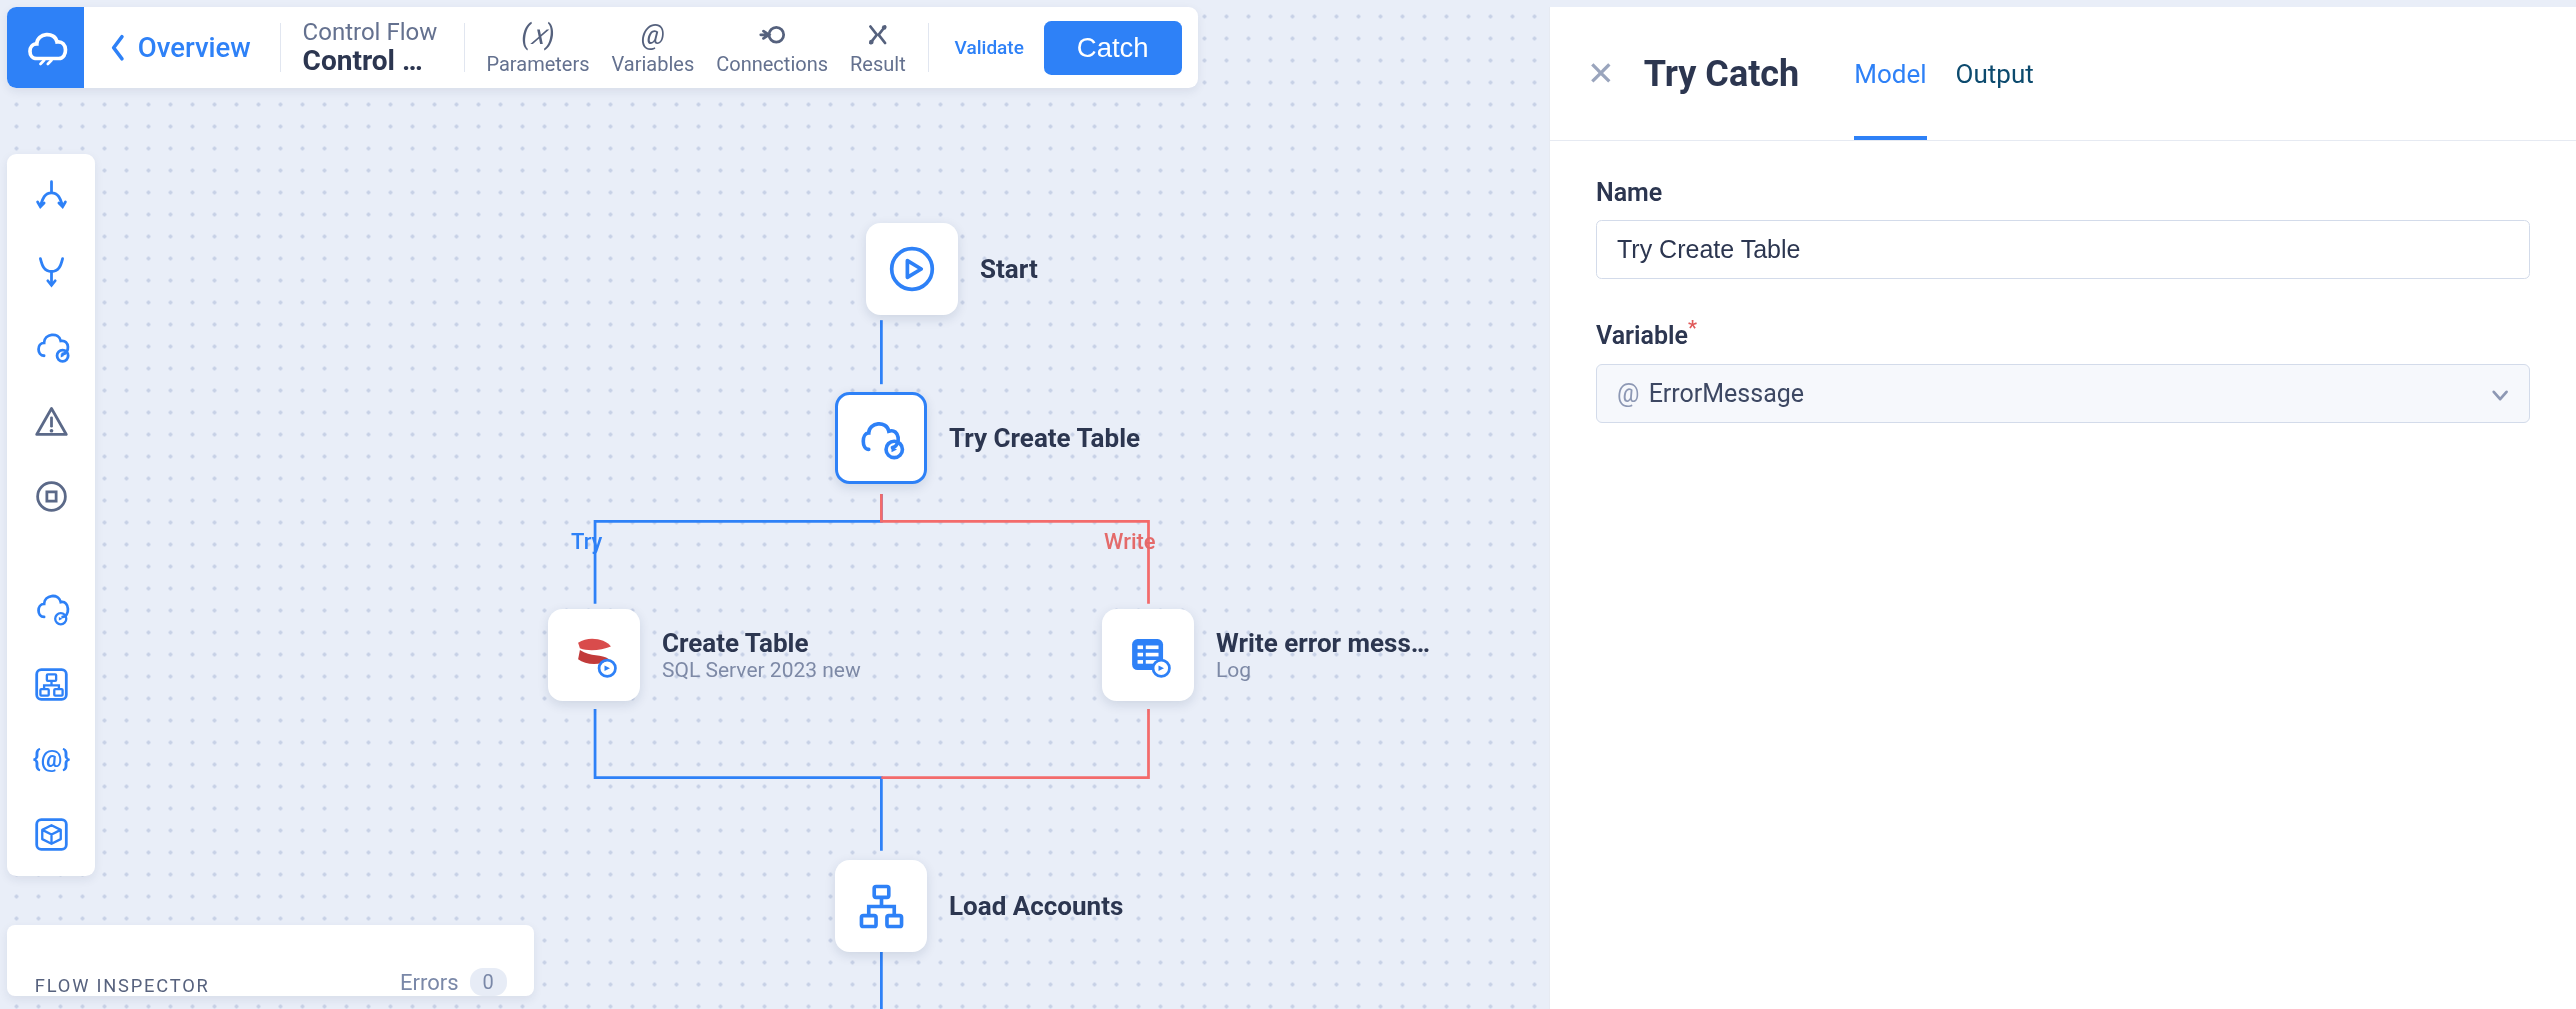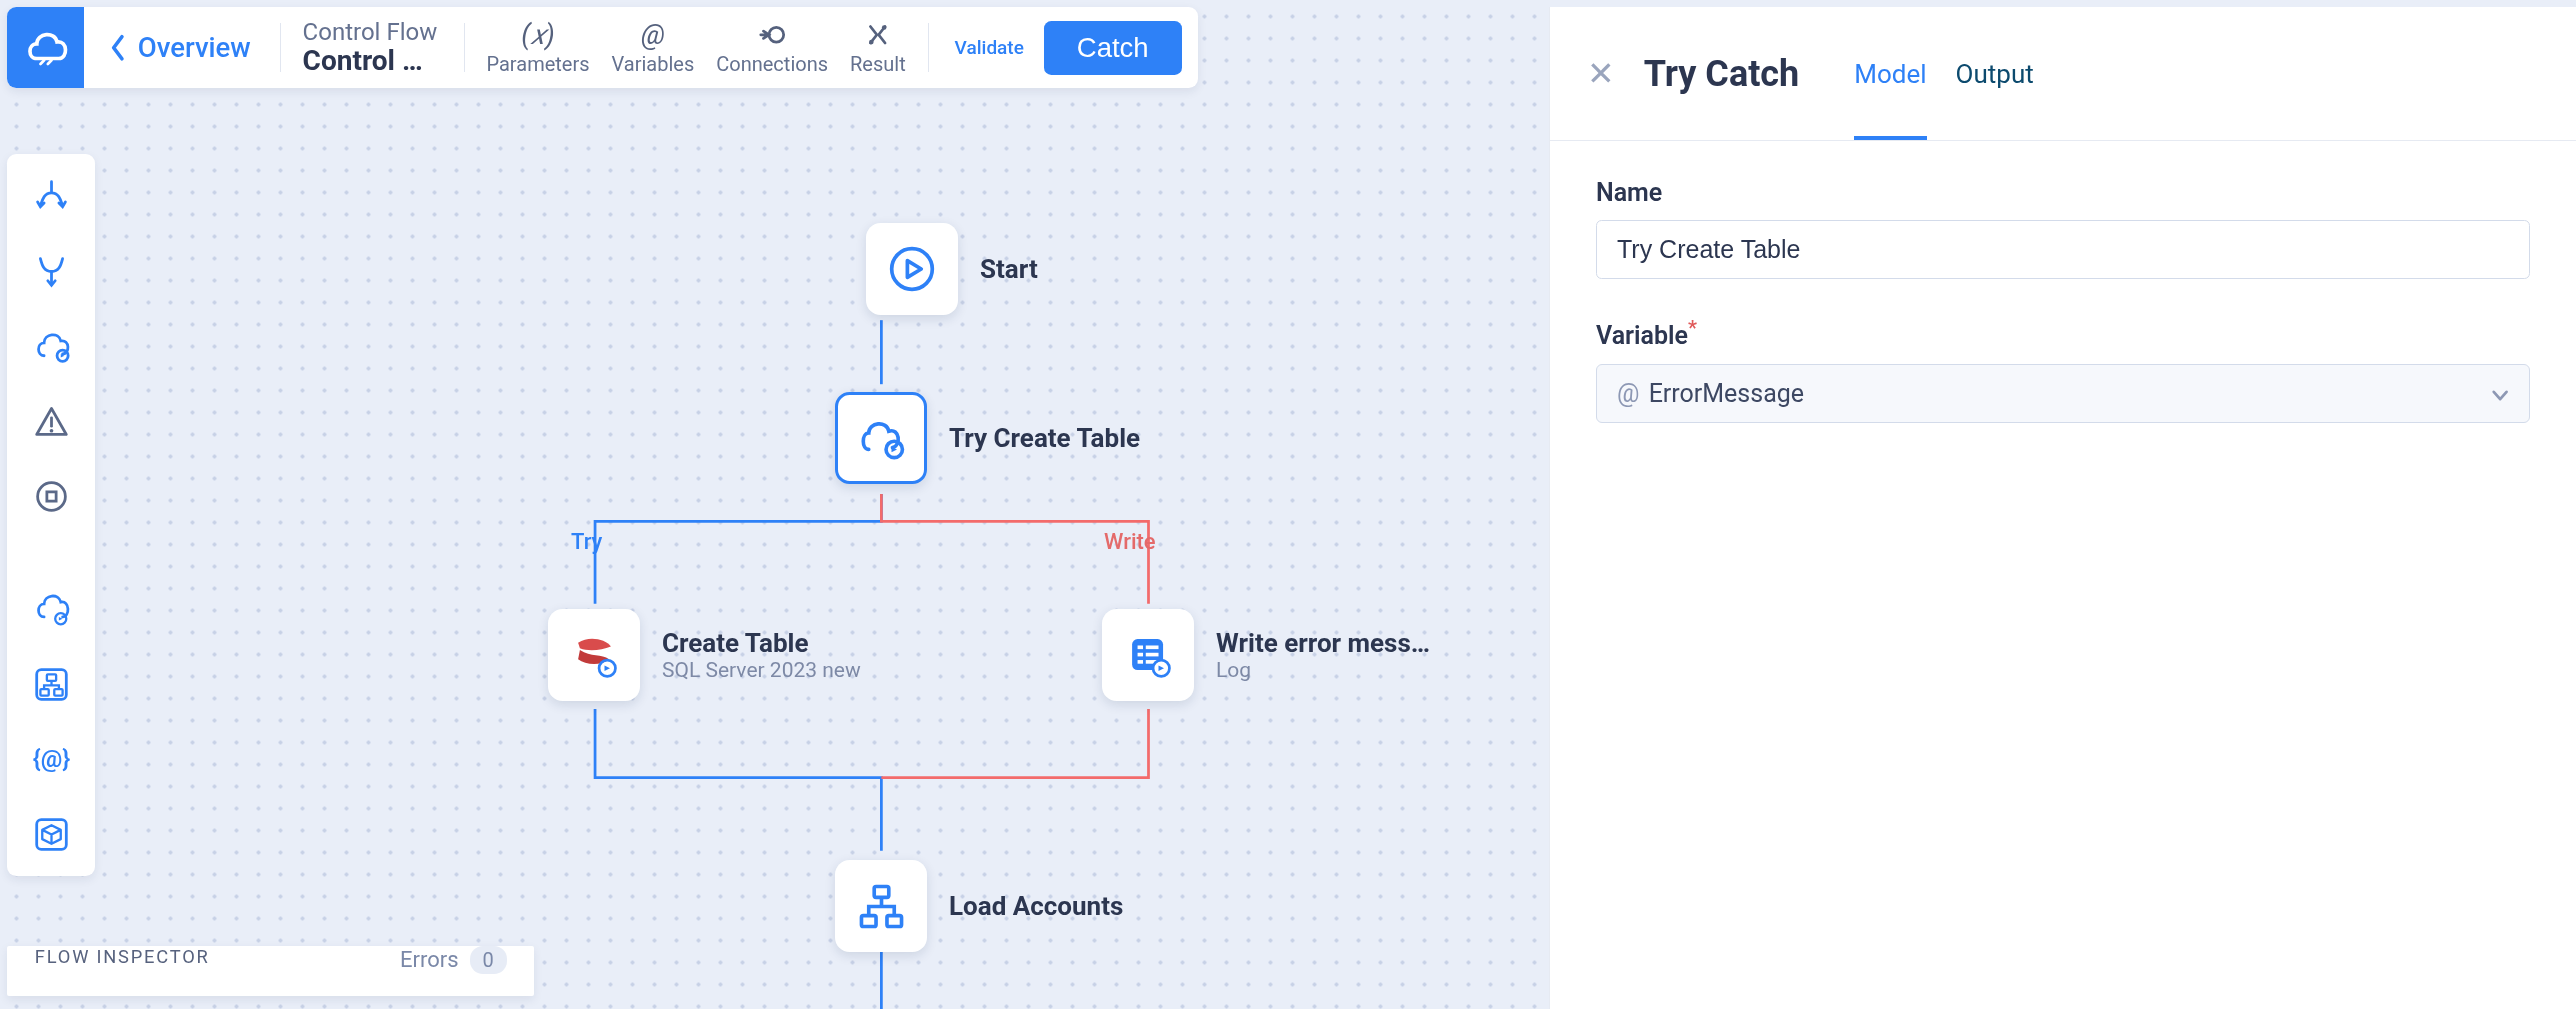--- a/index.html
+++ b/index.html
@@ -154,27 +154,27 @@
   cursor: pointer;
 }
 .pal-icon.muted { color:#5b6988; }
 .pal-icon svg { width: 37px; height: 37px; }
 
 
 .inspector-bar {
   position: absolute;
   bottom: 13px;
   left: 7.3px;
-  height: 50px;
+  height: 71px;
   width: 527px;
   background:#fff;
-  border-radius: 2px;
+  border-radius: 8px;
   box-shadow: 0 3.7px 9.2px rgba(20,40,80,0.08);
   display:flex;
-  align-items:flex-start;
+  align-items:flex-end;
   justify-content: space-between;
   padding: 0 27.5px;
 }
 .inspector-bar .label {
   letter-spacing: 1.8px;
   font-size: 18.3px;
   color:#57627e;
 }
 .errors-block {
   display:flex;

